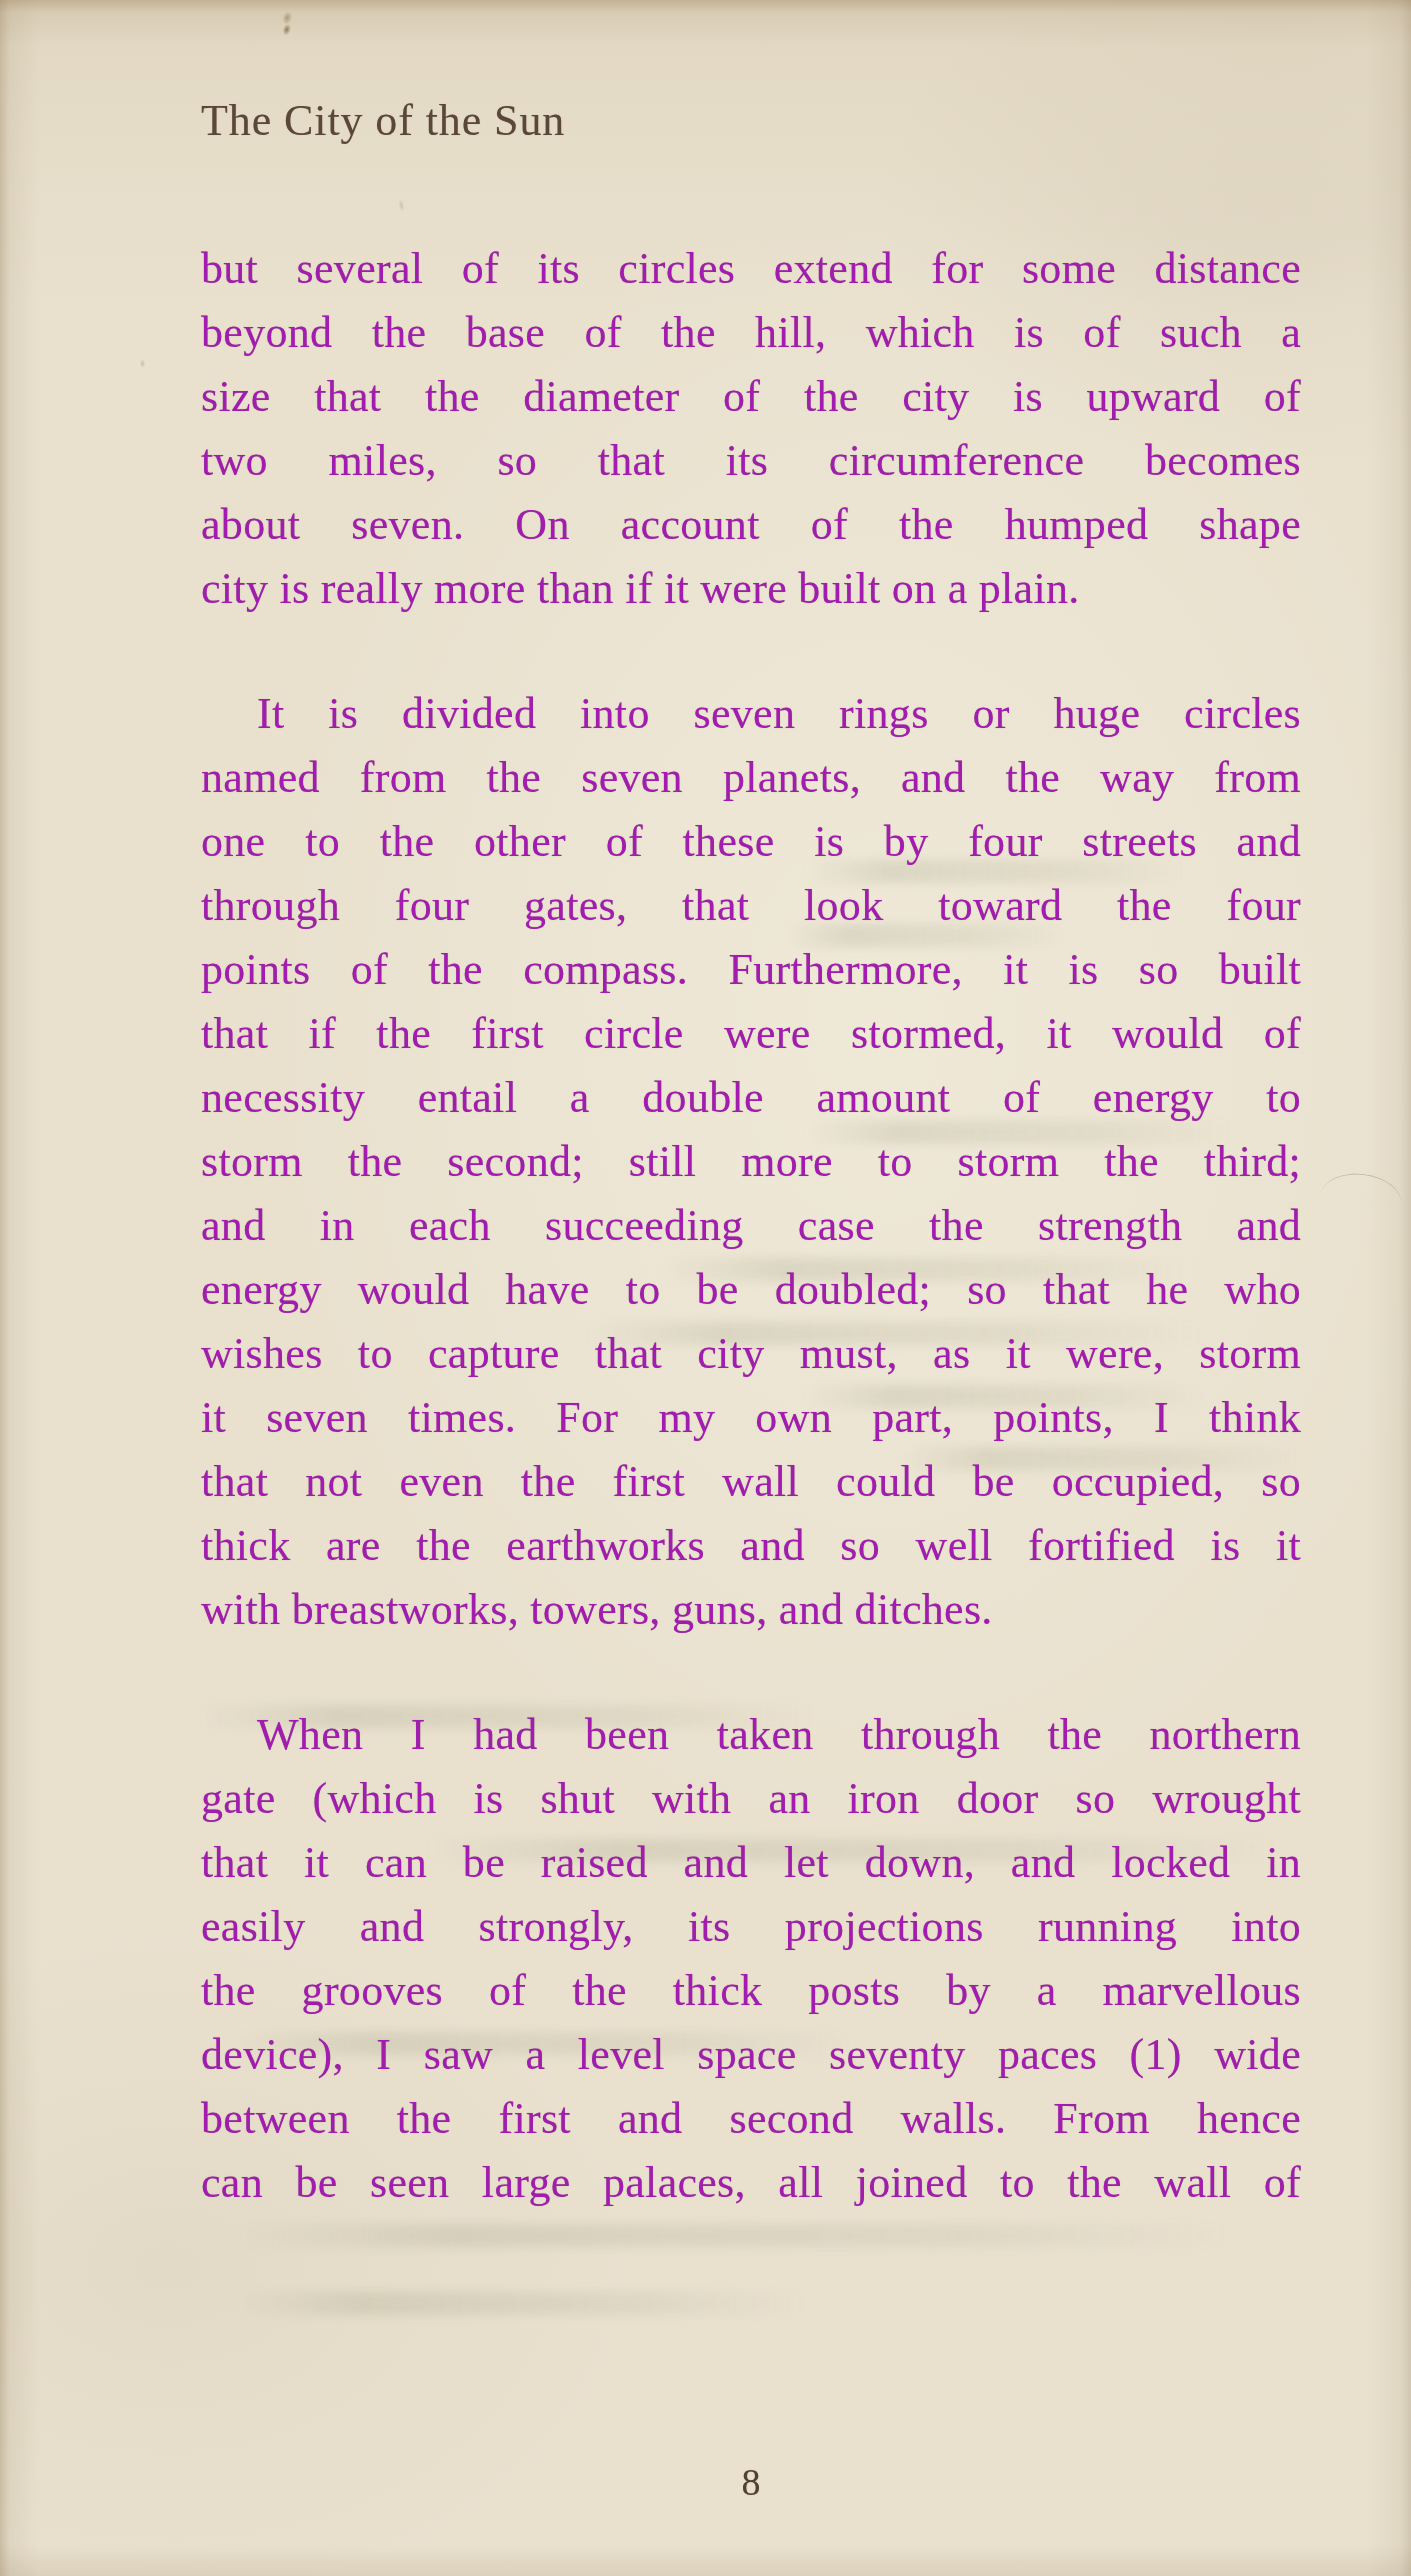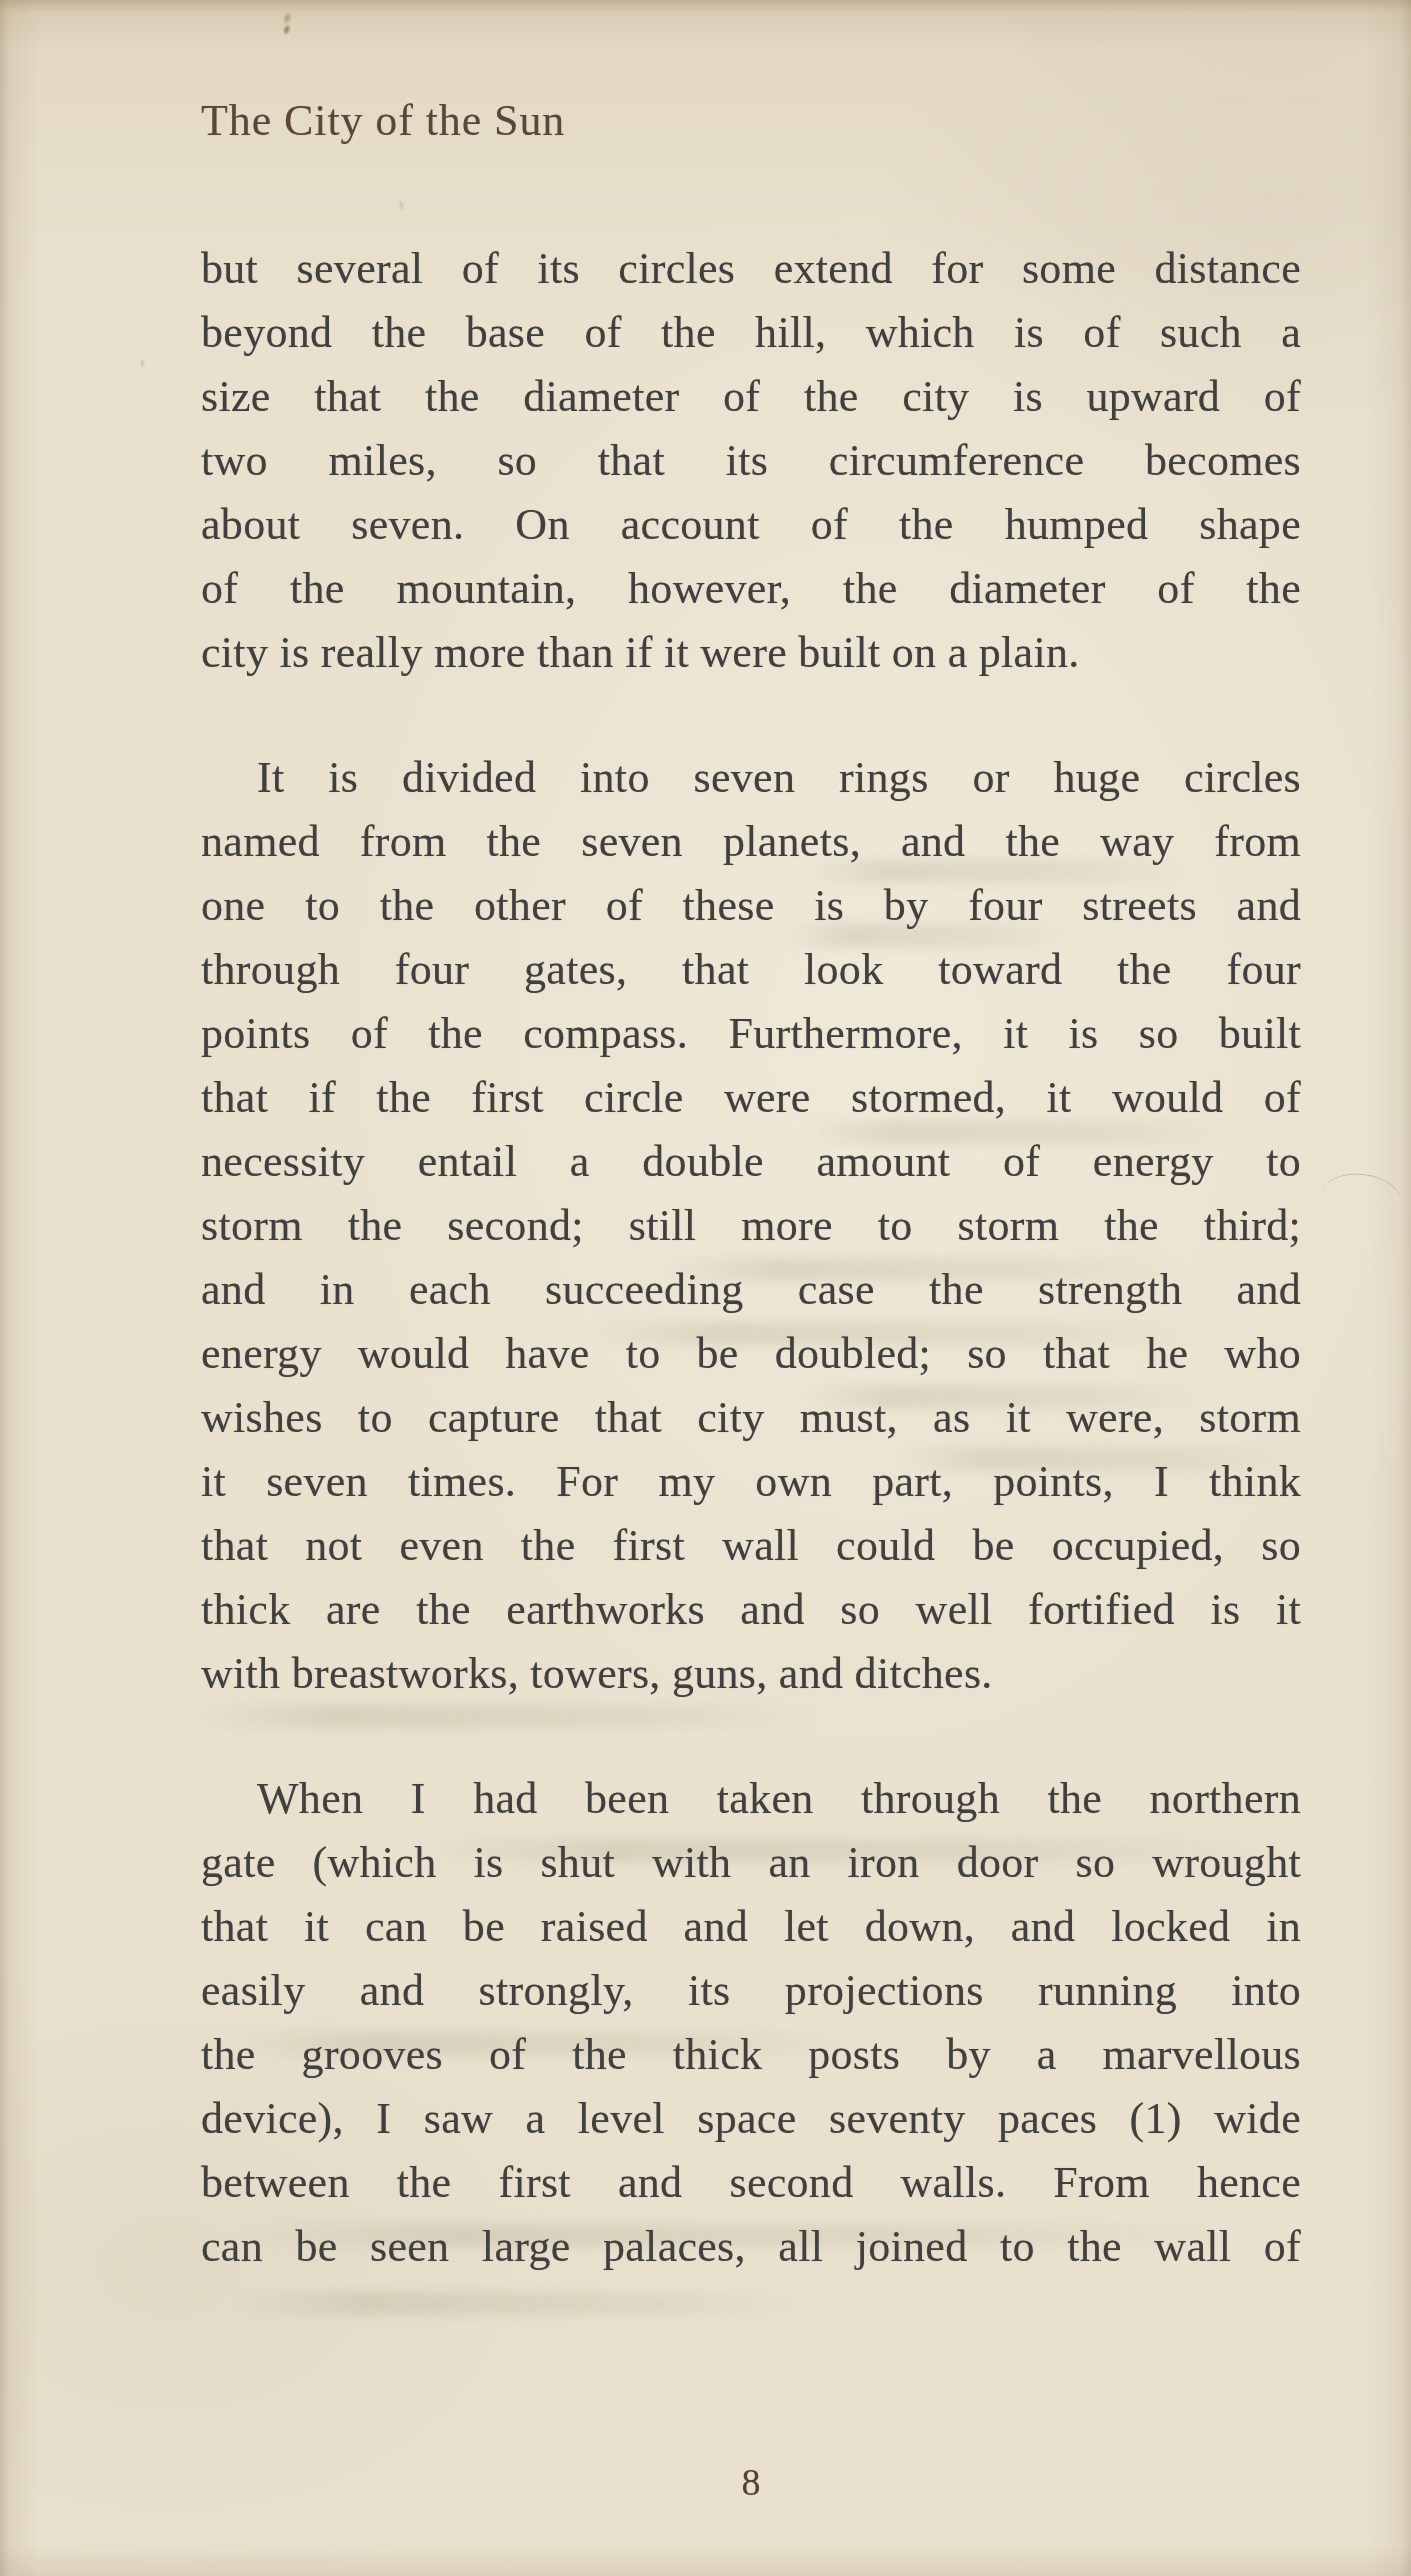--- a/index.html
+++ b/index.html
@@ -36,21 +36,21 @@
     color: #5b4738;
     text-shadow: 0 0 0.9px rgba(91,71,56,0.35);
   }
 
   .textblock {
     position: absolute;
     top: 237px; left: 201px; width: 1100px;
     font-size: 44px;
     line-height: 64px;
     letter-spacing: 0.3px;
-    color: #404040;
+    color: #a21caf;
     text-shadow: 0 0 0.9px rgba(70,51,42,0.40);
   }
   .para { margin: 0 0 61px 0; }
   .para:last-child { margin-bottom: 2px; }
   .line { text-align: justify; text-align-last: justify; }
   .line.unjust-last { text-align-last: left; }
   .line.indent { text-indent: 56px; }
 
   .page-number {
     position: absolute;
@@ -121,21 +121,20 @@
 
   <div class="running-header">The City of the Sun</div>
 
   <div class="textblock">
       <div class="para">
         <div class="line">but several of its circles extend for some distance</div>
         <div class="line">beyond the base of the hill, which is of such a</div>
         <div class="line">size that the diameter of the city is upward of</div>
         <div class="line">two miles, so that its circumference becomes</div>
         <div class="line">about seven. On account of the humped shape</div>
-        <div class="line">of the mountain, however, the diameter of the</div>
         <div class="line unjust-last">city is really more than if it were built on a plain.</div>
       </div>
       <div class="para">
         <div class="line indent">It is divided into seven rings or huge circles</div>
         <div class="line">named from the seven planets, and the way from</div>
         <div class="line">one to the other of these is by four streets and</div>
         <div class="line">through four gates, that look toward the four</div>
         <div class="line">points of the compass. Furthermore, it is so built</div>
         <div class="line">that if the first circle were stormed, it would of</div>
         <div class="line">necessity entail a double amount of energy to</div>

